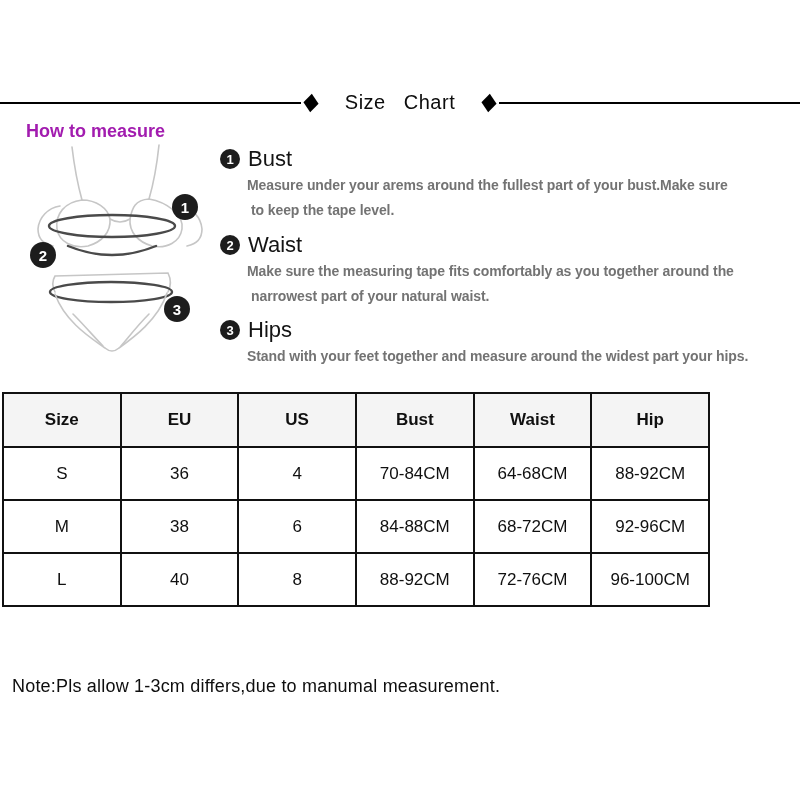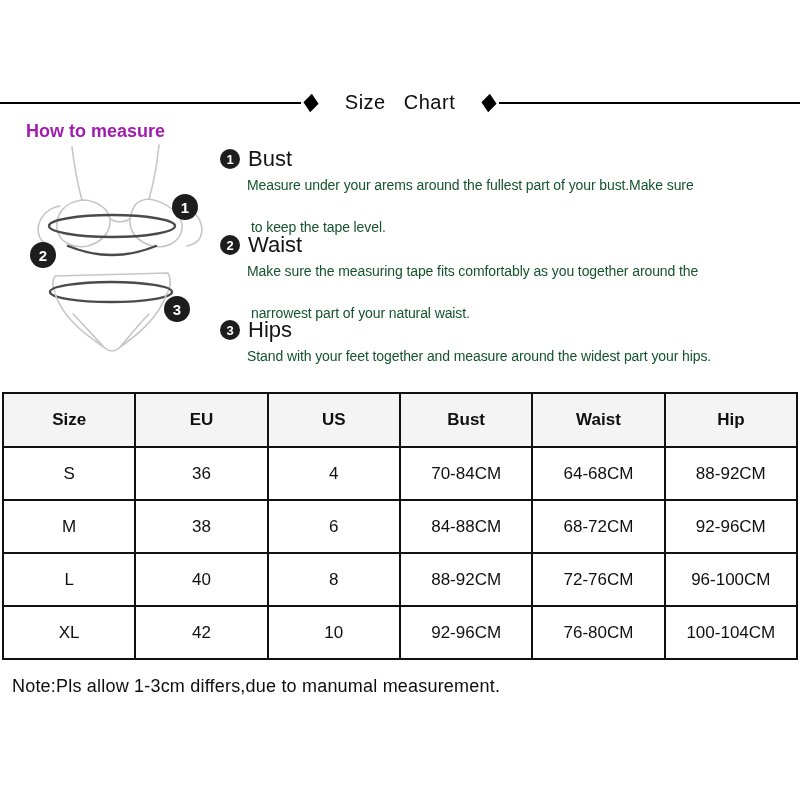--- a/index.html
+++ b/index.html
@@ -61,32 +61,32 @@
     background: var(--marker-bg, #1d1d1d);
     color: var(--marker-text, #ffffff);
     display: flex; align-items: center; justify-content: center;
     font-size: 13px; font-weight: bold;
     flex: 0 0 20px;
   }
   .sec-title { font-size: 22px; font-weight: 500; color: #141414; }
   .sec-body {
     padding-left: 27px;
     font-size: 14px;
-    font-weight: 400;
+    font-weight: 700;
     line-height: 25px;
     letter-spacing: -0.1px;
-    color: #14532d;
-  }
-  .sec-body .line2 { padding-left: 4px; margin-top: 17px; }
+    color: #737373;
+  }
+  .sec-body .line2 { padding-left: 4px; }
 
   
   .size-table {
     position: absolute;
     top: 392px; left: 2px;
-    width: 796px;
+    width: 708px;
     border-collapse: collapse;
     table-layout: fixed;
   }
   .size-table th, .size-table td {
     border: 2px solid var(--table-border, #111111);
     text-align: center;
     vertical-align: middle;
     padding: 0;
   }
   .size-table th {
@@ -240,26 +240,18 @@
         <td>92-96CM</td>
       </tr>
       <tr>
         <td>L</td>
         <td>40</td>
         <td>8</td>
         <td>88-92CM</td>
         <td>72-76CM</td>
         <td>96-100CM</td>
       </tr>
-      <tr>
-        <td>XL</td>
-        <td>42</td>
-        <td>10</td>
-        <td>92-96CM</td>
-        <td>76-80CM</td>
-        <td>100-104CM</td>
-      </tr>
     </tbody>
   </table>
 
   <div class="note">Note:Pls allow 1-3cm differs,due to manumal measurement.</div>
 
 </div>
 
 </body></html>

